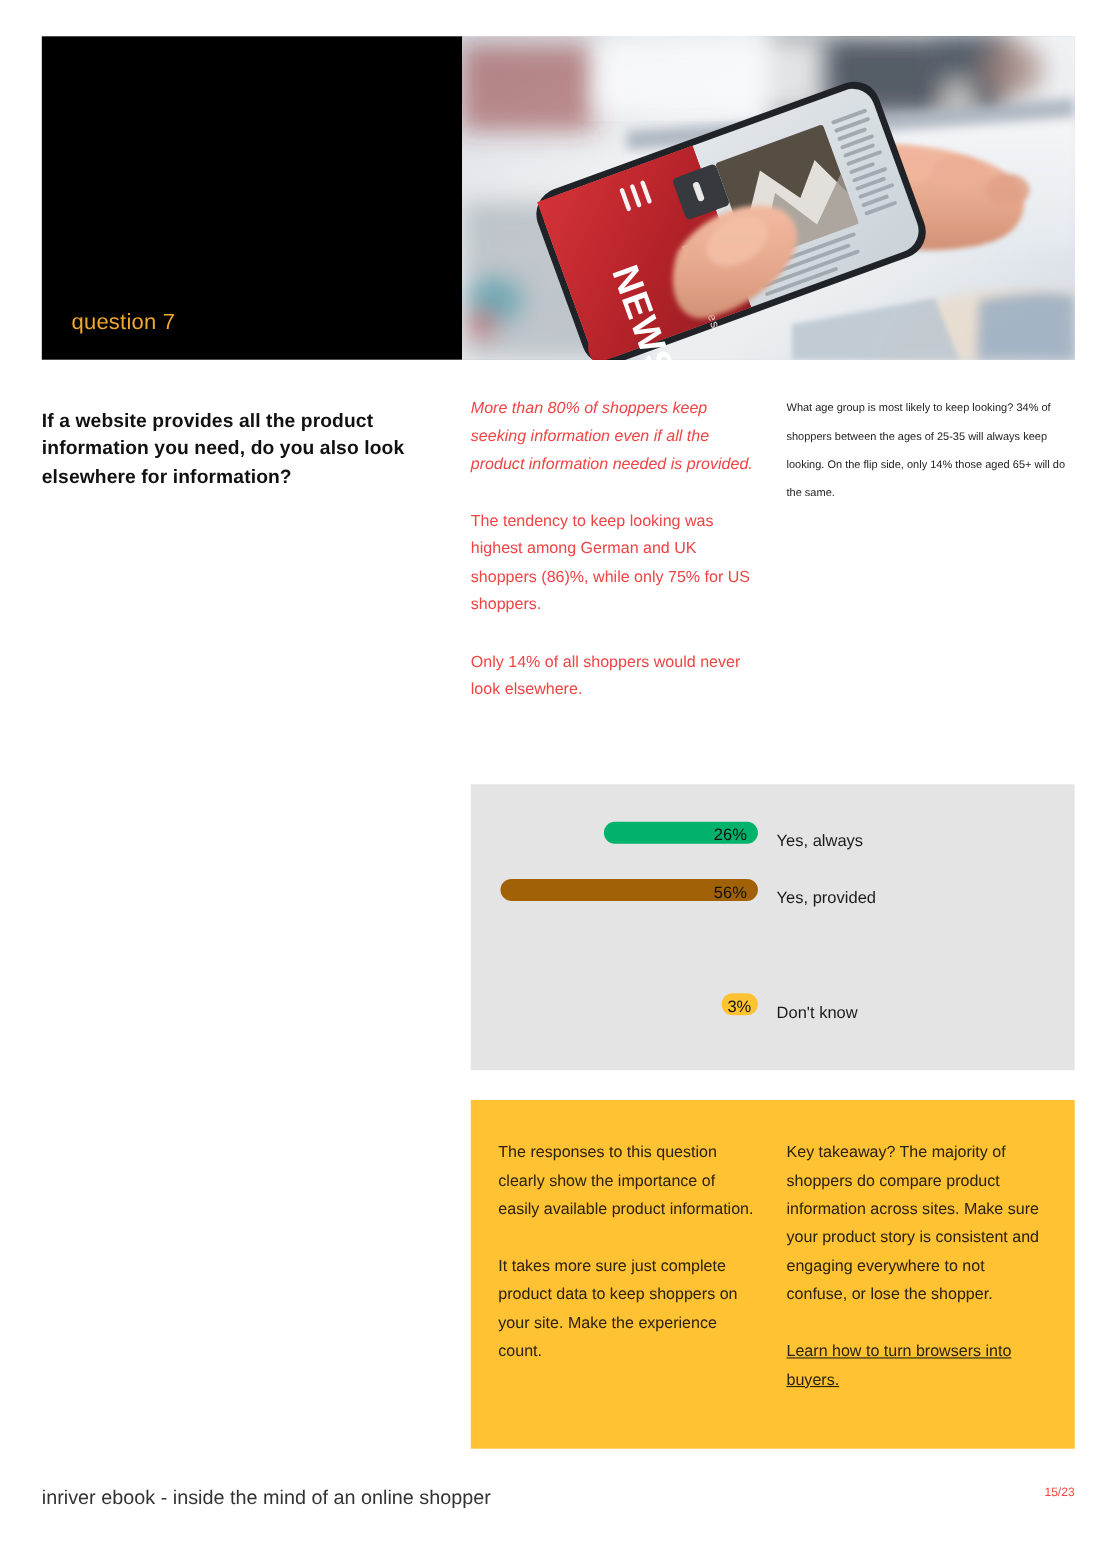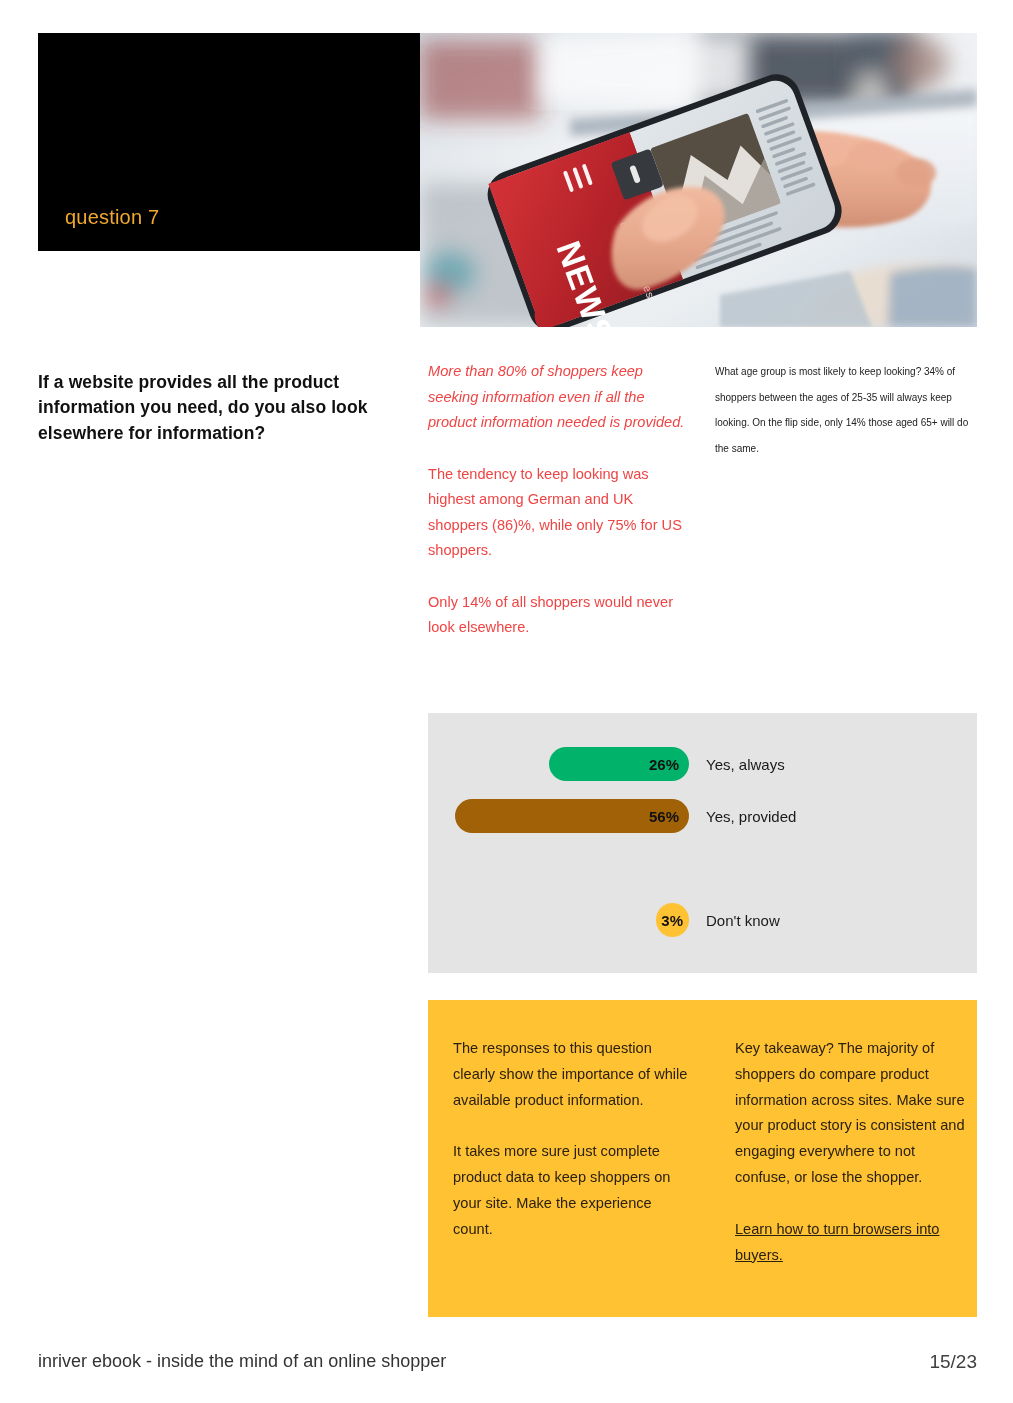--- a/index.html
+++ b/index.html
@@ -10,21 +10,21 @@
     color:#1a1a1a;
     position:relative;
     overflow:hidden;
   }
   .page{position:relative;width:1013px;height:1403px;}
 
   
   .hero{position:absolute;left:38px;top:33px;width:939px;height:294px;display:flex;}
   .hero-black{
     position:relative;
-    width:382px;height:218px;
+    width:382px;height:294px;
     background:#000000;
     flex:0 0 382px;
   }
   .hero-label{
     position:absolute;left:27px;bottom:22px;
     font-size:20px;line-height:24px;
     color:#f0a92e;
     letter-spacing:.2px;
   }
   .hero-photo{
@@ -61,26 +61,25 @@
     width:549px;height:260px;
     background:#e4e4e4;
   }
   .bar-row{
     position:absolute;left:0;
     height:34px;
     width:549px;
   }
   .bar{
     position:absolute;
-    height:34px;
+    height:20px;
     border-radius:17px;
-    display:flex;align-items:center;justify-content:flex-end;
+    display:flex;align-items:flex-end;justify-content:flex-end;
     box-sizing:border-box;
     padding-right:10px;
-    font-weight:bold;
   }
   .bar-value{
     font-size:15px;color:#111111;line-height:1;
   }
   .bar-label{
     position:absolute;left:278px;top:0;height:34px;
     display:flex;align-items:center;
     font-size:15px;color:#1a1a1a;white-space:nowrap;
   }
 
@@ -89,36 +88,36 @@
     position:absolute;left:428px;top:1000px;
     width:549px;height:317px;
     background:#ffc233;
   }
   .callout-col{
     position:absolute;top:36px;
     width:238px;
     font-size:14.6px;line-height:25.8px;color:#2b2110;
   }
   .callout-col.left{left:25px;}
-  .callout-col.right{left:287px;margin-left:20px;}
+  .callout-col.right{left:287px;}
   .callout-col p{margin:0 0 26px 0;}
   .callout-link{
     text-decoration:underline;
     color:#2b2110;
     display:inline-block;
   }
 
   
   .footer-left{
     position:absolute;left:38px;top:1351px;
     font-size:18px;color:#333333;
   }
   .footer-right{
     position:absolute;right:36px;top:1351px;
-    font-size:19px;color:#404040;
+    font-size:11px;color:#ef4444;
   }
 </style>
 </head>
 <body>
 
 <div class="page">
 
   <div class="hero">
     <div class="hero-black">
       <div class="hero-label">question 7</div>
@@ -279,21 +278,21 @@
     <div class="bar-row" style="top:190px">
       <div class="bar" style="left:228px;width:33px;background:#ffc233;padding-right:6px">
         <span class="bar-value">3%</span>
       </div>
       <div class="bar-label">Don't know</div>
     </div>
   </div>
 
   <div class="callout">
     <div class="callout-col left">
-      <p>The responses to this question clearly show the importance of while available product information.</p>
+      <p>The responses to this question clearly show the importance of easily available product information.</p>
       <p>It takes more sure just complete product data to keep shoppers on your site. Make the experience count.</p>
     </div>
     <div class="callout-col right">
       <p>Key takeaway? The majority of shoppers do compare product information across sites. Make sure your product story is consistent and engaging everywhere to not confuse, or lose the shopper.</p>
       <a href="#" class="callout-link">Learn how to turn browsers into buyers.</a>
     </div>
   </div>
 
   <div class="footer-left">inriver ebook - inside the mind of an online shopper</div>
   <div class="footer-right">15/23</div>

